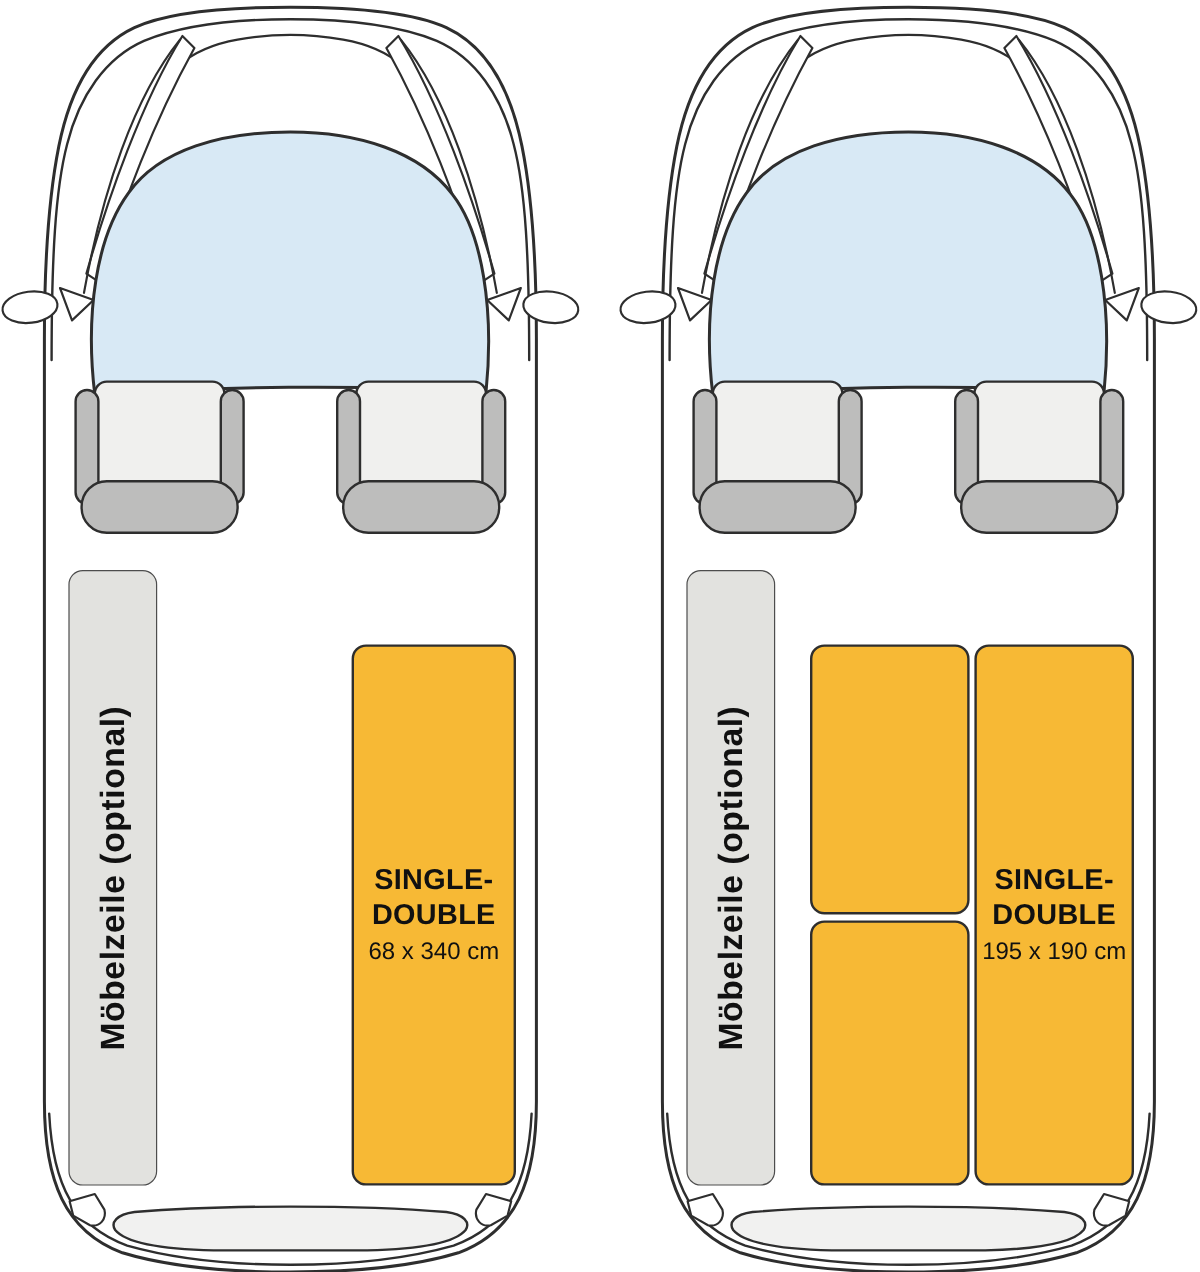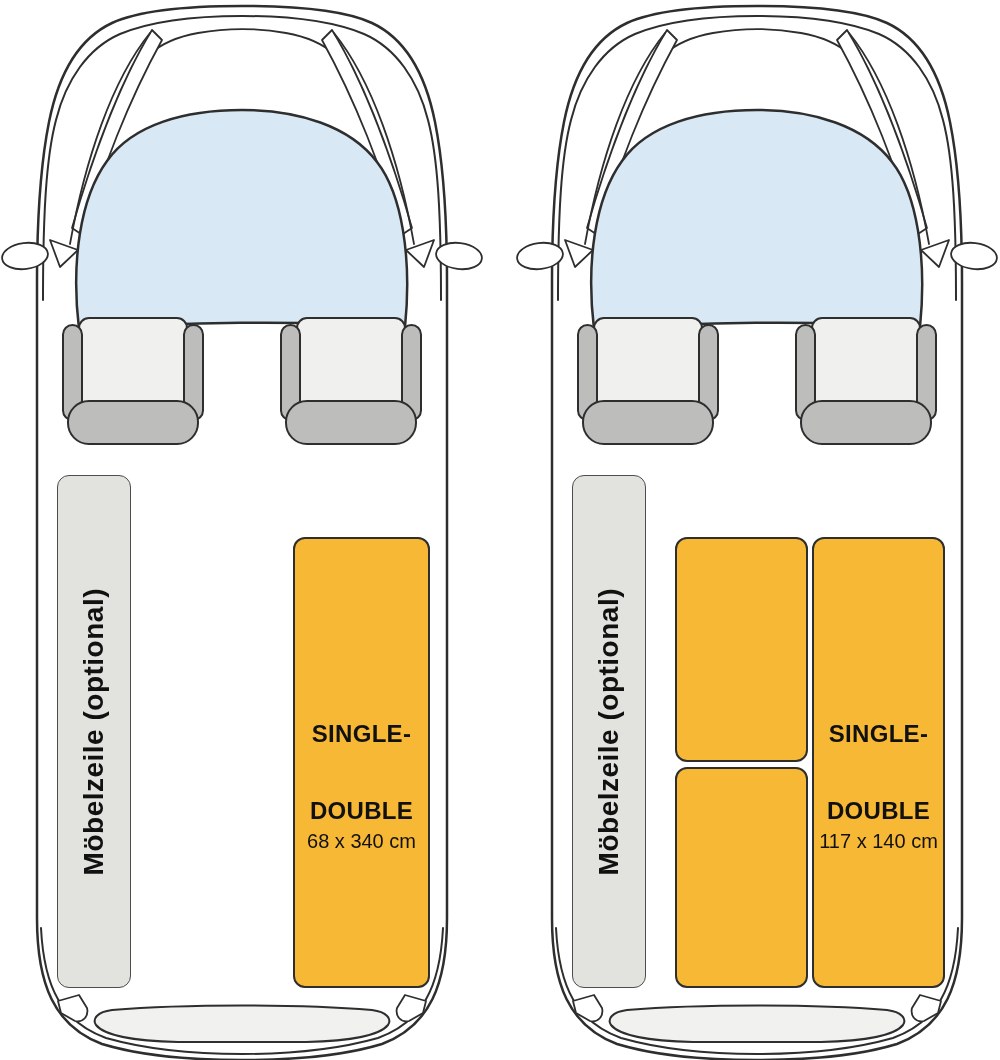--- a/index.html
+++ b/index.html
@@ -32,21 +32,21 @@
     writing-mode:vertical-rl;transform:rotate(180deg);white-space:nowrap;
     font-weight:bold;font-size:28px;letter-spacing:.5px;color:var(--label);
   }
   .bed{
     position:absolute;box-sizing:border-box;background:var(--bed);
     border:2px solid var(--outline);border-radius:12px;
     display:flex;flex-direction:column;align-items:center;justify-content:center;
   }
   .bed-title{
     font-weight:bold;font-size:24px;line-height:1.2;letter-spacing:.3px;
-    color:var(--label);text-align:center;margin-top:48px;
+    color:var(--label);text-align:center;
   }
   .bed-size{font-size:20px;margin-top:4px;color:var(--label);text-align:center;}
   #bed-left{left:293px;top:537px;width:137px;height:451px;}
   #panel-a{left:675px;top:537px;width:133px;height:225px;}
   #panel-b{left:675px;top:767px;width:133px;height:221px;}
   #panel-c{left:812px;top:537px;width:133px;height:451px;}
   #strip-left{left:57px;}
   #strip-right{left:572px;}
 </style>
 </head>
@@ -160,16 +160,16 @@
 
   <div class="strip" id="strip-right">
     <span class="strip-text">Möbelzeile (optional)</span>
   </div>
 
   <div class="bed" id="panel-a"></div>
   <div class="bed" id="panel-b"></div>
   <div class="bed" id="panel-c">
     <div class="bed-title">SINGLE-</div>
     <div class="bed-title">DOUBLE</div>
-    <div class="bed-size">117 x 140 cm</div>
+    <div class="bed-size">195 x 190 cm</div>
   </div>
 
 </div>
 
 </body></html>

